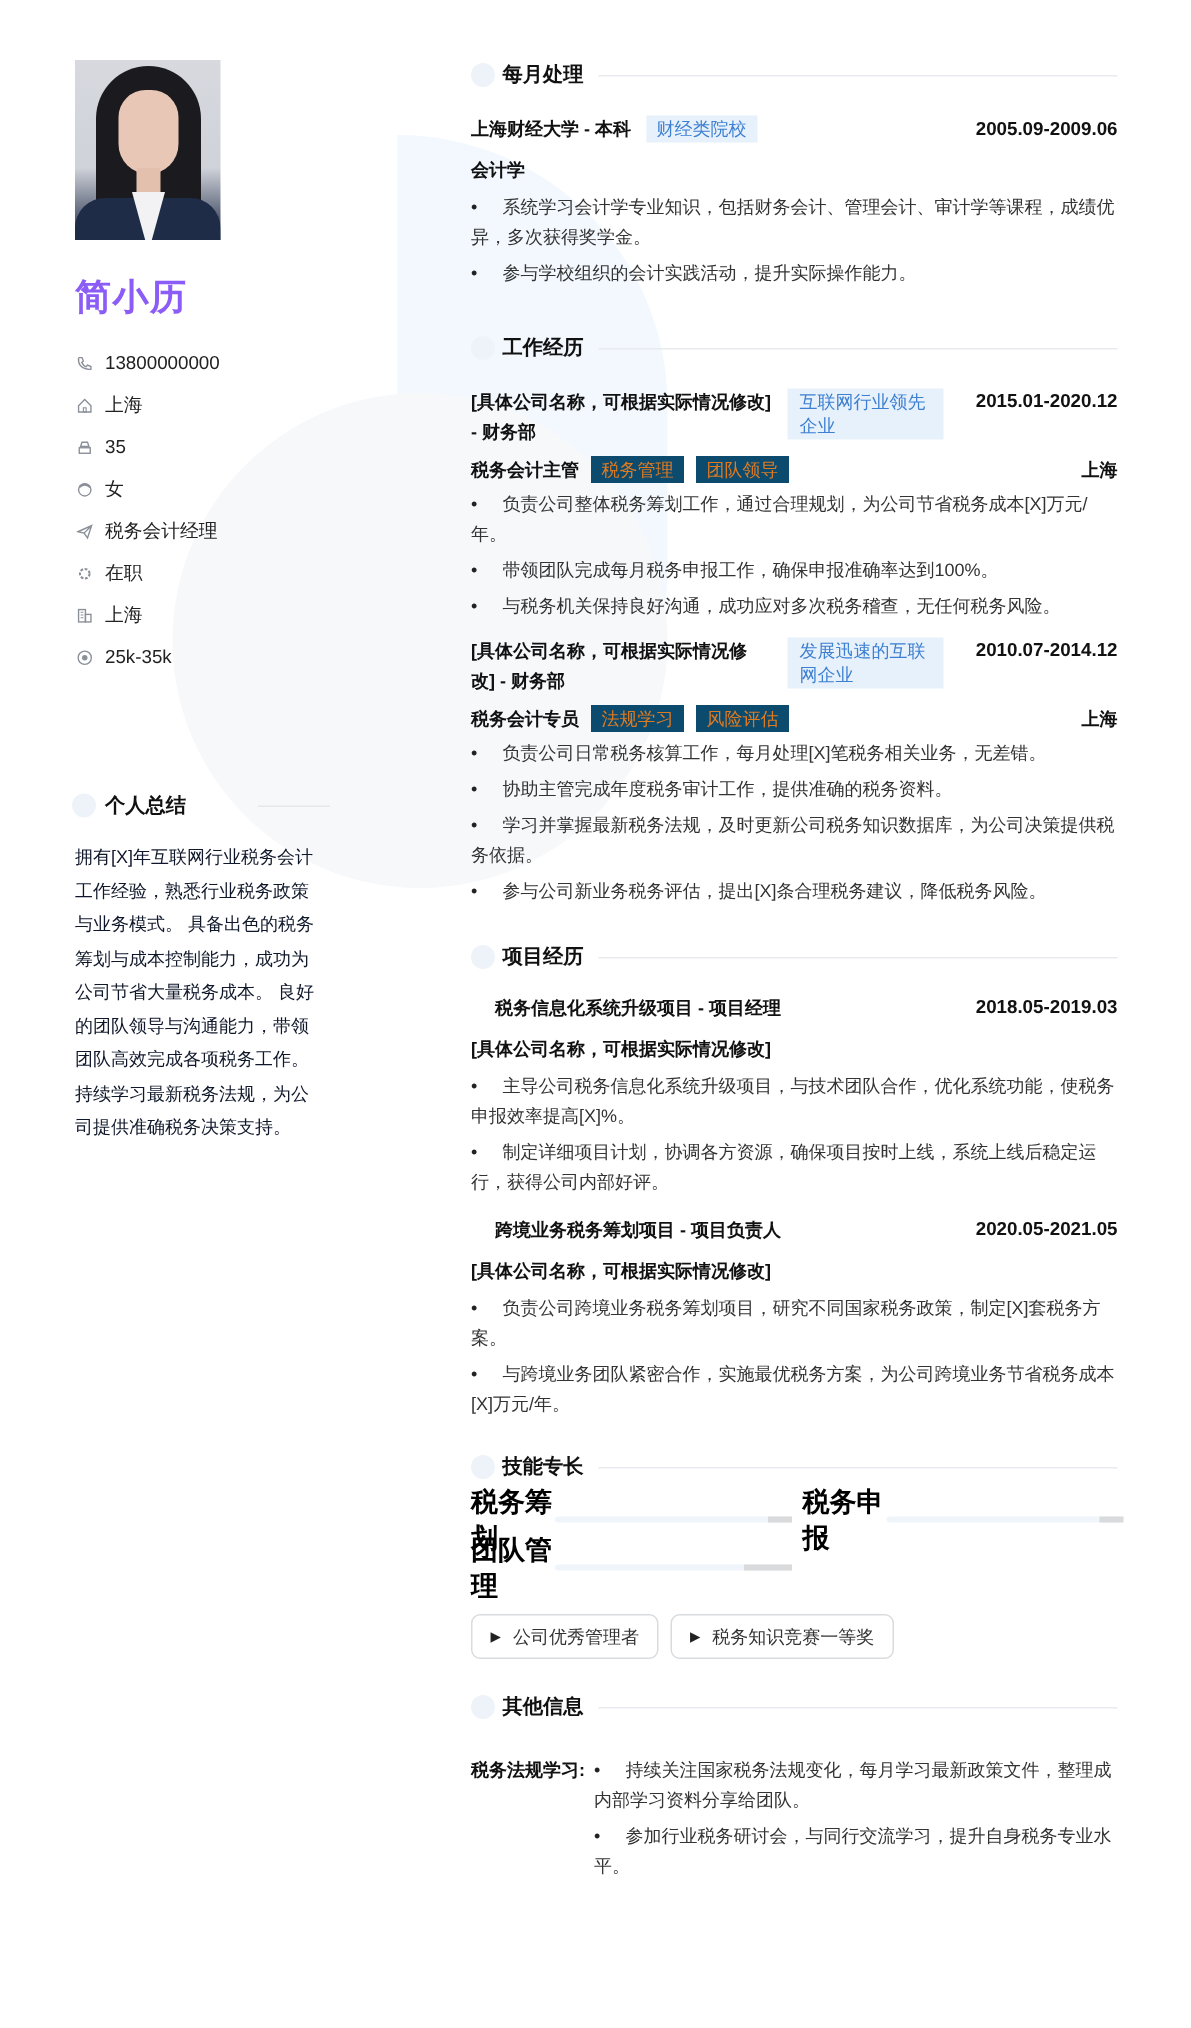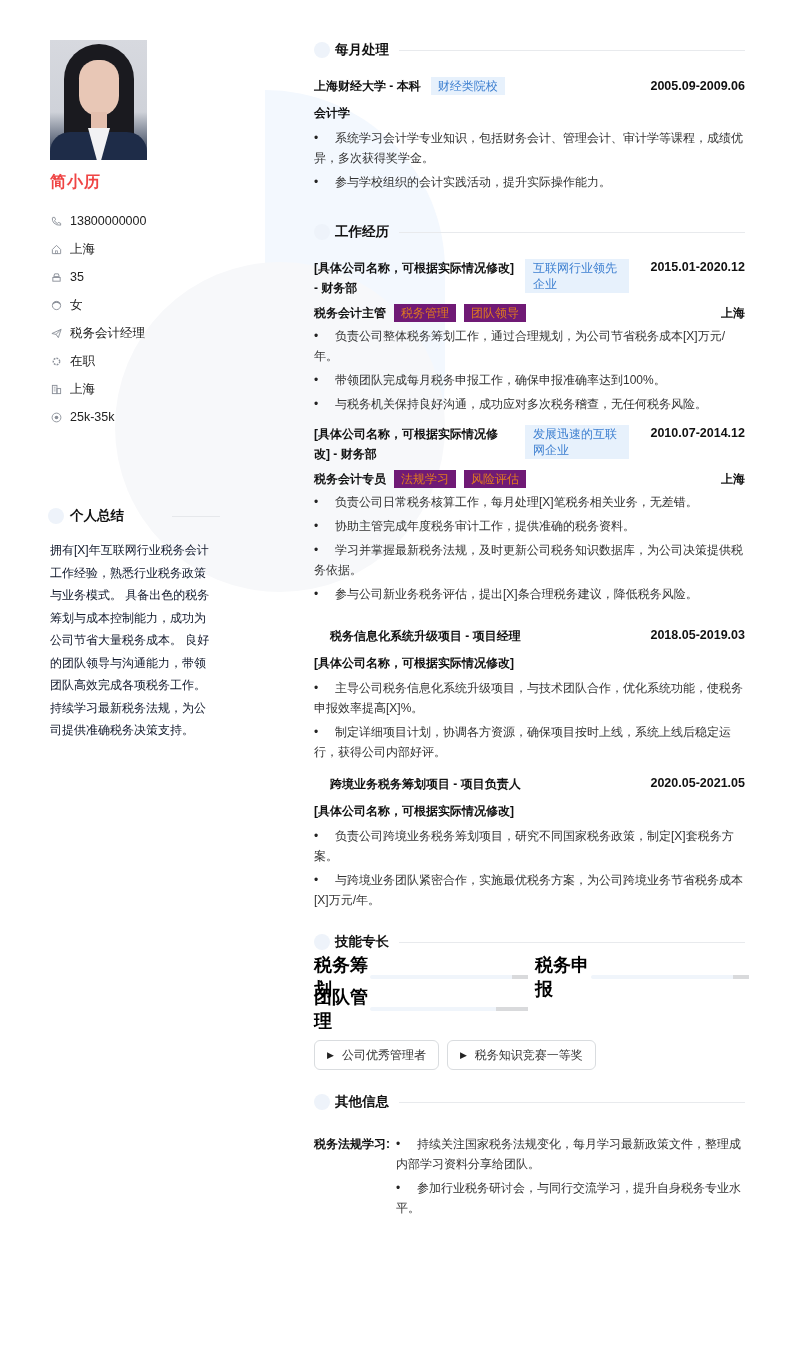--- a/index.html
+++ b/index.html
@@ -23,42 +23,42 @@
     .sidebar { position: absolute; left: 50px; top: 40px; width: 170px; }
     .photo {
       width: 97px; height: 120px; background: linear-gradient(180deg,#d7d9df 0%,#cfd2d9 60%,#1d2a44 100%);
       position: relative; overflow: hidden;
     }
     .photo .hair { position: absolute; left: 14px; top: 4px; width: 70px; height: 108px; background: #1a1a1f; border-radius: 35px 35px 10px 10px; }
     .photo .face { position: absolute; left: 29px; top: 20px; width: 40px; height: 56px; background: #e8c7b6; border-radius: 20px 20px 22px 22px; }
     .photo .neck { position: absolute; left: 41px; top: 72px; width: 16px; height: 18px; background: #e3bfae; }
     .photo .suit { position: absolute; left: 0; top: 92px; width: 97px; height: 28px; background: #1e2c48; border-radius: 20px 20px 0 0; }
     .photo .shirt { position: absolute; left: 38px; top: 88px; width: 22px; height: 32px; background: #f2f2f4; clip-path: polygon(0 0,100% 0,60% 100%,40% 100%); }
-    .name { font-size: 16px; font-weight: bold; margin-top: 12px; color: #ef4444; letter-spacing: 1px; }
+    .name { font-size: 24px; font-weight: bold; margin-top: 22px; color: #8b5cf6; letter-spacing: 1px; }
     .info-list { margin-top: 14px; }
     .info-row { display: flex; align-items: center; height: 28px; font-size: 12.5px; color: #222; }
     .info-row .ic { width: 12px; height: 12px; margin-right: 8px; color: #8a8f98; display: inline-flex; align-items: center; justify-content: center; }
     .info-row .ic svg { width: 11px; height: 11px; }
     .summary-title-wrap { margin-top: 76px; display: flex; align-items: center; position: relative; gap: 36px; }
     .sec-dot { width: 16px; height: 16px; border-radius: 50%; background: #eef3fa; position: absolute; left: -2px; top: 1px; }
     .summary-title { font-size: 13.5px; font-weight: bold; color: #111; margin-left: 20px; }
     .summary-line { flex: 1; height: 1px; background: #e6e8eb; margin-left: 12px; max-width: 90px; }
     .summary-text { margin-top: 14px; font-size: 12px; line-height: 22.5px; color: #0f172a; width: 166px; }
     
     .main { position: absolute; left: 314px; top: 40px; width: 431px; }
     .sec-head { display: flex; align-items: center; height: 20px; position: relative; }
     .sec-head .sec-dot { left: 0; top: 2px; }
     .sec-title { font-size: 13.5px; font-weight: bold; color: #111; margin-left: 21px; }
     .sec-line { flex: 1; height: 1px; background: #e8eaed; margin-left: 10px; }
     .row-between { display: flex; justify-content: space-between; align-items: flex-start; margin-left: 16px; }
     .bold { font-weight: bold; color: #111; font-size: 12px; }
     .date { font-weight: bold; font-size: 12.5px; color: #111; }
     .tag-blue { background: #e7f1fc; color: #3d7fd0; font-size: 12px; padding: 1px 7px; margin-left: 10px; line-height: 16px; }
     .tag-blue.wide { width: 104px; margin-left: 0; padding: 1px 8px; }
-    .tag-orange { background: #701a75; color: #e07a1f; font-size: 12px; padding: 1px 7px; margin-left: 8px; line-height: 16px; }
+    .tag-orange { background: #0c4a6e; color: #e07a1f; font-size: 12px; padding: 1px 7px; margin-left: 8px; line-height: 16px; }
     .bullets { list-style: none; }
     .bullets li { font-size: 12px; color: #333; line-height: 20px; margin-top: 4px; }
     .bullets li .dot { display: inline-block; width: 21px; color: #222; }
     .edu .l1 { margin-top: 17px; display: flex; justify-content: space-between; align-items: center; }
     .edu .l2 { margin-top: 10px; }
     .edu .bullets { margin-top: 6px; }
     .work { margin-top: 30px; }
     .job { margin-top: 16px; }
     .job + .job { margin-top: 10px; }
     .job-head { display: flex; align-items: flex-start; }
@@ -258,20 +258,25 @@
         <ul class="bullets">
           <li><span class="dot">•</span><span>负责公司日常税务核算工作，每月处理[X]笔税务相关业务，无差错。</span></li>
           <li><span class="dot">•</span><span>协助主管完成年度税务审计工作，提供准确的税务资料。</span></li>
           <li><span class="dot">•</span><span>学习并掌握最新税务法规，及时更新公司税务知识数据库，为公司决策提供税务依据。</span></li>
           <li><span class="dot">•</span><span>参与公司新业务税务评估，提出[X]条合理税务建议，降低税务风险。</span></li>
         </ul>
       </div>
     </section>
 
     <section class="proj-sec">
+      <div class="sec-head">
+        <span class="sec-dot"></span>
+        <span class="sec-title">项目经历</span>
+        <span class="sec-line"></span>
+      </div>
 
       <div class="proj">
         <div class="row-between">
           <span class="bold">税务信息化系统升级项目 - 项目经理</span>
           <span class="date">2018.05-2019.03</span>
         </div>
         <div class="sub bold">[具体公司名称，可根据实际情况修改]</div>
         <ul class="bullets">
           <li><span class="dot">•</span><span>主导公司税务信息化系统升级项目，与技术团队合作，优化系统功能，使税务申报效率提高[X]%。</span></li>
           <li><span class="dot">•</span><span>制定详细项目计划，协调各方资源，确保项目按时上线，系统上线后稳定运行，获得公司内部好评。</span></li>

